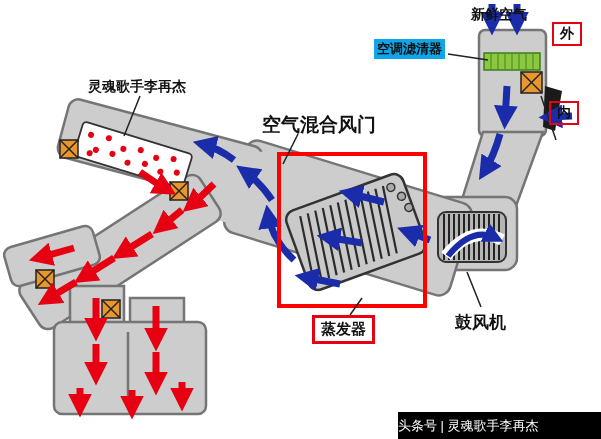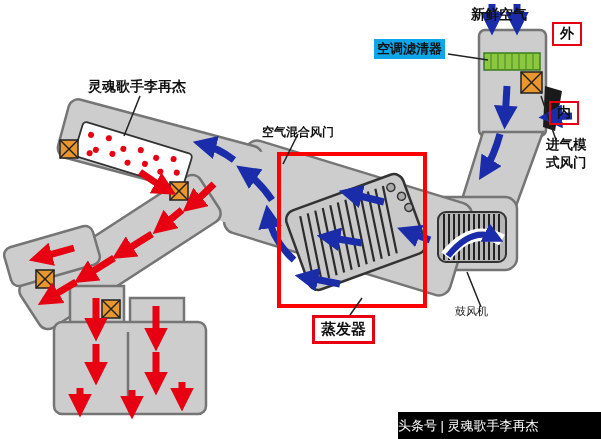--- a/index.html
+++ b/index.html
@@ -1,28 +1,28 @@
 <!DOCTYPE html>
 <html><head>
 <meta charset="utf-8">
 <style>
   html,body{margin:0;padding:0;background:#fff;}
   .canvas{position:relative;width:601px;height:439px;background:#fff;overflow:hidden;
           font-family:"Liberation Sans","DejaVu Sans",sans-serif;}
   .canvas svg{position:absolute;left:0;top:0;}
   .lbl{position:absolute;font-weight:600;font-size:13px;color:#111;white-space:nowrap;z-index:5;}
   .lbl-heater{left:88px;top:78px;font-size:14px;}
-  .lbl-airmix{left:262px;top:124px;font-size:12px;font-family:Liberation Serif, serif;}
+  .lbl-airmix{left:262px;top:112px;font-size:19px;font-family:Liberation Serif, serif;}
   .lbl-fresh{left:471px;top:6px;font-size:14px;font-weight:700;}
   .lbl-outside{left:552px;top:22px;border:2px solid #e60012;padding:1px 6px;font-size:14px;font-weight:700;}
   .lbl-filter{left:374px;top:39px;background:#0ea5e9;padding:1px 3px;font-weight:700;}
   .lbl-inside{left:549px;top:101px;border:2px solid #e60012;padding:1px 6px;font-size:14px;font-weight:700;}
   .lbl-intake{left:546px;top:136px;width:48px;white-space:pre-line;line-height:1.35;font-size:13.5px;font-weight:700;}
   .lbl-evap{left:312px;top:315px;border:3px solid #e60012;padding:2px 6px;font-size:15px;font-weight:700;background:#fff;}
-  .lbl-blower{left:455px;top:304px;font-size:11px;font-weight:400;}
+  .lbl-blower{left:455px;top:311px;font-size:17px;font-weight:700;}
   .watermark{position:absolute;left:398px;top:412px;right:0;bottom:0;background:#000;color:#fff;
              display:flex;align-items:center;font-size:13px;z-index:6;}
 </style>
 </head>
 <body>
 
 <div class="canvas">
 
 <svg width="601" height="439" viewBox="0 0 601 439">
   <defs>
@@ -205,22 +205,20 @@
     <line x1="481" y1="307" x2="467" y2="272"></line>
   </g>
 </svg>
 
 <div class="lbl lbl-heater">灵魂歌手李再杰</div>
 <div class="lbl lbl-airmix">空气混合风门</div>
 <div class="lbl lbl-fresh">新鲜空气</div>
 <div class="lbl lbl-outside">外</div>
 <div class="lbl lbl-filter">空调滤清器</div>
 <div class="lbl lbl-inside">内</div>
-<div class="lbl lbl-intake">进气模
-式风门</div>
 <div class="lbl lbl-evap">蒸发器</div>
 <div class="lbl lbl-blower">鼓风机</div>
 
 <div class="watermark">
   <span>头条号 | 灵魂歌手李再杰</span>
 </div>
 
 </div>
 
 </body></html>

